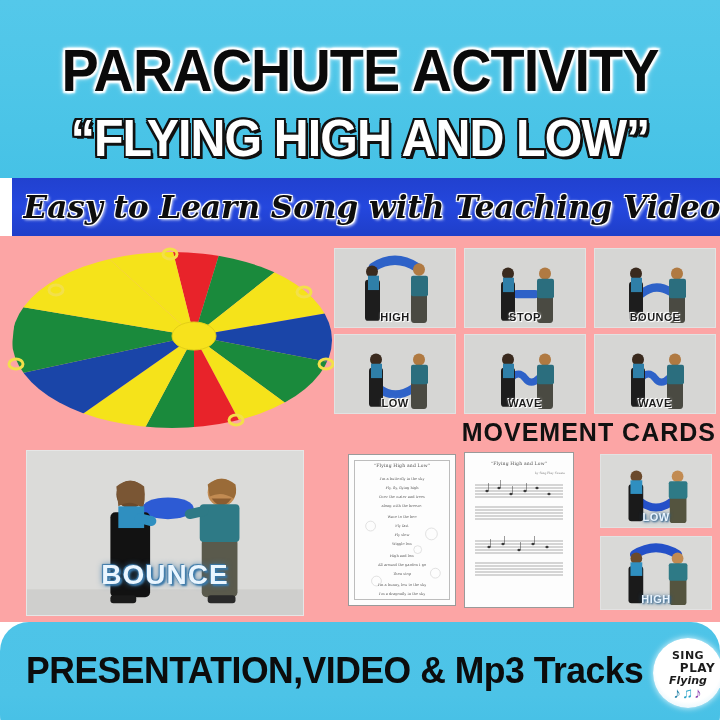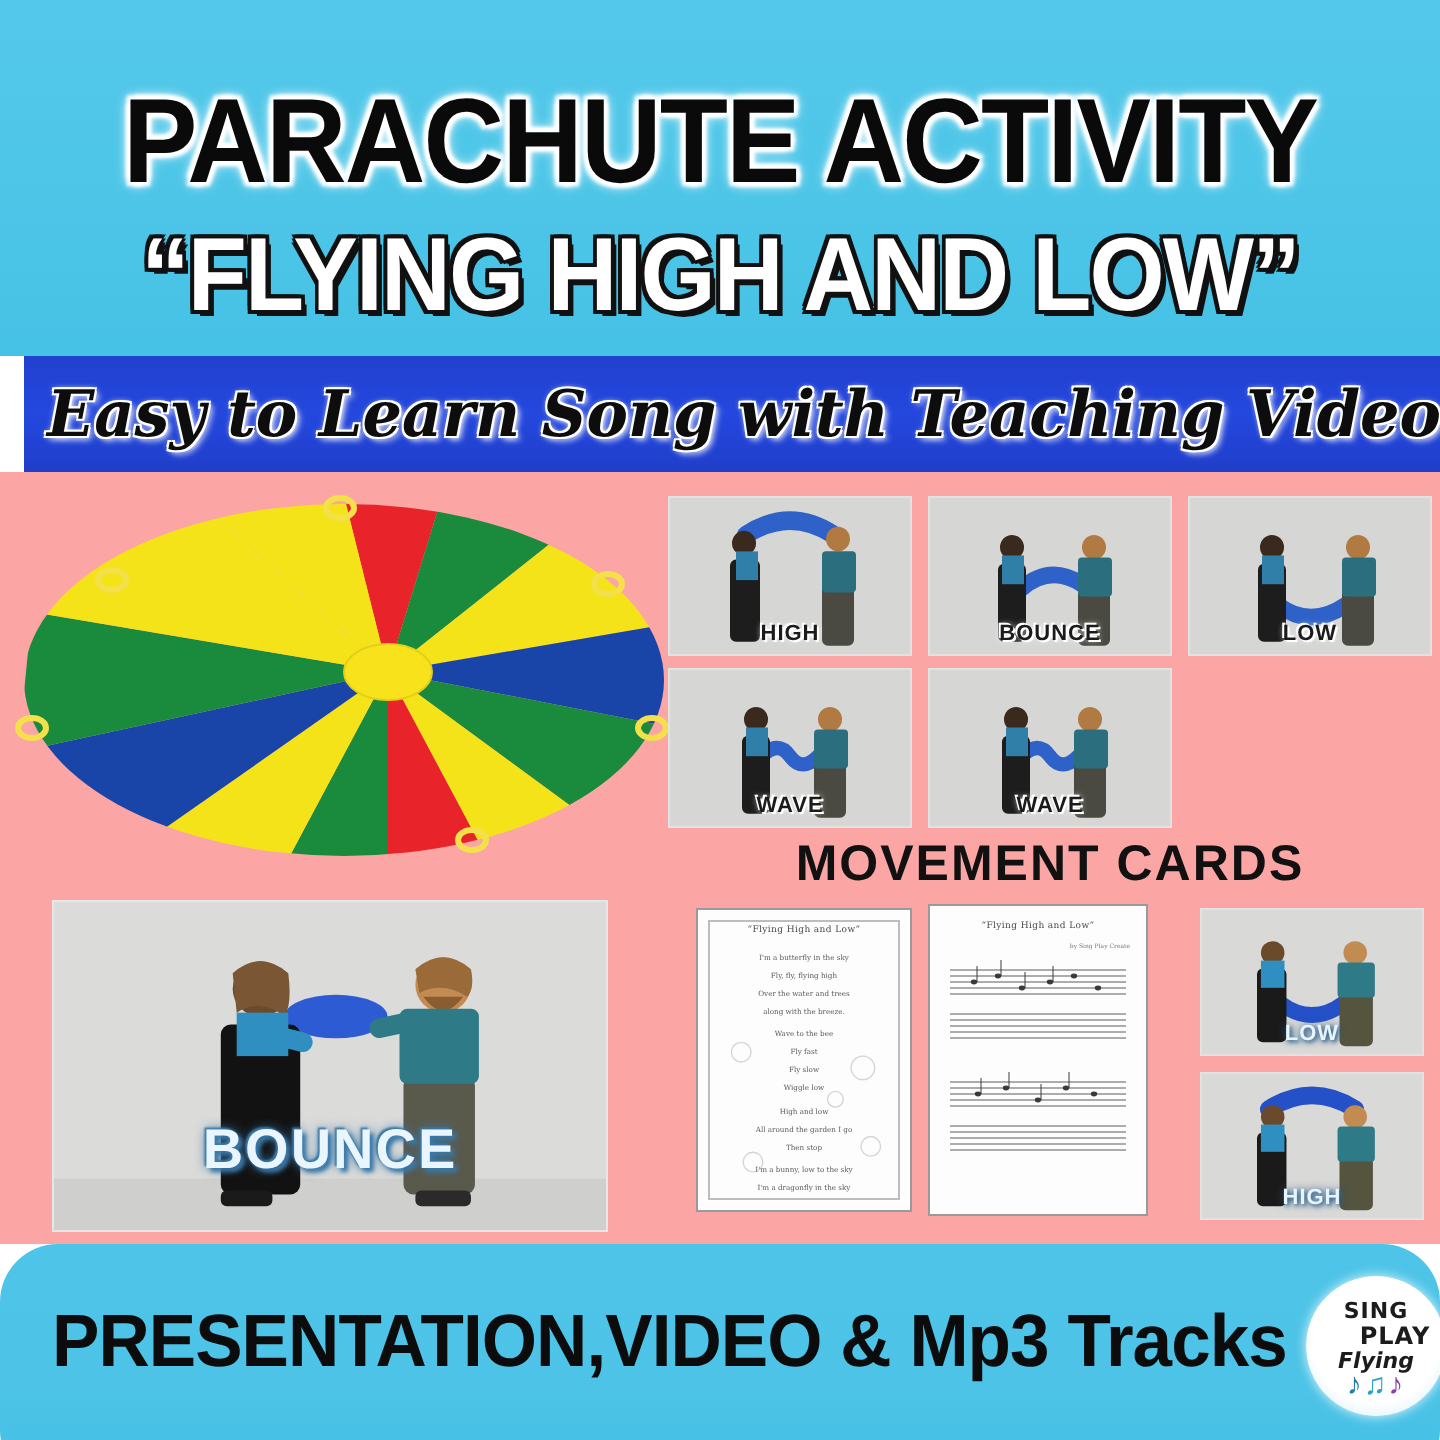--- a/index.html
+++ b/index.html
@@ -101,21 +101,21 @@
     color:#1b1b1b;
     letter-spacing:0.5px;
     text-shadow:0 0 3px #fff,1px 1px 0 #fff,-1px -1px 0 #fff;
   }
   .photo .caption.lite{color:#e8f4ff;text-shadow:1px 1px 2px #2a5d88,0 0 4px #2a5d88;}
   .ph-svg{position:absolute;inset:0;width:100%;height:100%;}
 
   
   .mc-heading{
     position:absolute;left:334px;top:182px;width:382px;
-    text-align:center;
+    text-align:right;
     font-family:"Liberation Sans", sans-serif;
     font-weight:bold;
     font-size:25px;
     letter-spacing:1px;
     color:#111111;
     white-space:nowrap;
   }
 
   
   .bounce-photo{
@@ -256,20 +256,37 @@
           <rect x="33" y="26" width="11" height="14" fill="#2f7fa8"></rect>
           <g fill="#4a4a42">
               <rect x="76" y="42" width="16" height="30" rx="3"></rect>
             </g>
           <circle cx="84" cy="20" r="6" fill="#b07a42"></circle>
           <rect x="76" y="26" width="17" height="20" rx="2" fill="#2b6e7e"></rect>
         </svg>
         <div class="caption">HIGH</div>
       </div>
 
+      <div class="photo">
+        <svg class="ph-svg" viewBox="0 0 120 76" preserveAspectRatio="none">
+          <rect width="120" height="76" fill="#d6d6d4"></rect>
+          <rect x="48" y="40" width="26" height="8" rx="4" fill="#2e62c8"></rect>
+          <g fill="#1d1d1d">
+              <rect x="36" y="32" width="14" height="38" rx="3"></rect>
+            </g>
+          <circle cx="43" cy="24" r="6" fill="#3a2a1e"></circle>
+          <rect x="38" y="28" width="11" height="14" fill="#2f7fa8"></rect>
+          <g fill="#4a4a42">
+              <rect x="72" y="44" width="16" height="28" rx="3"></rect>
+            </g>
+          <circle cx="80" cy="24" r="6" fill="#b07a42"></circle>
+          <rect x="72" y="29" width="17" height="19" rx="2" fill="#2b6e7e"></rect>
+        </svg>
+        <div class="caption">STOP</div>
+      </div>
 
       <div class="photo">
         <svg class="ph-svg" viewBox="0 0 120 76" preserveAspectRatio="none">
           <rect width="120" height="76" fill="#d6d6d4"></rect>
           <path d="M46,44 Q60,32 76,42" stroke="#2e62c8" stroke-width="8" fill="none" stroke-linecap="round"></path>
           <g fill="#1d1d1d">
               <rect x="34" y="32" width="14" height="38" rx="3"></rect>
             </g>
           <circle cx="41" cy="24" r="6" fill="#3a2a1e"></circle>
           <rect x="36" y="28" width="11" height="14" fill="#2f7fa8"></rect>

